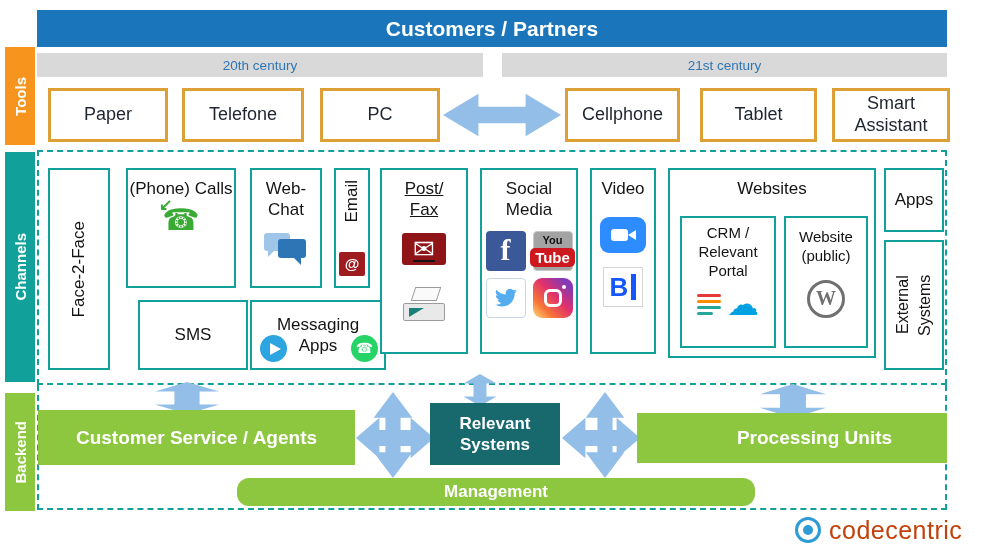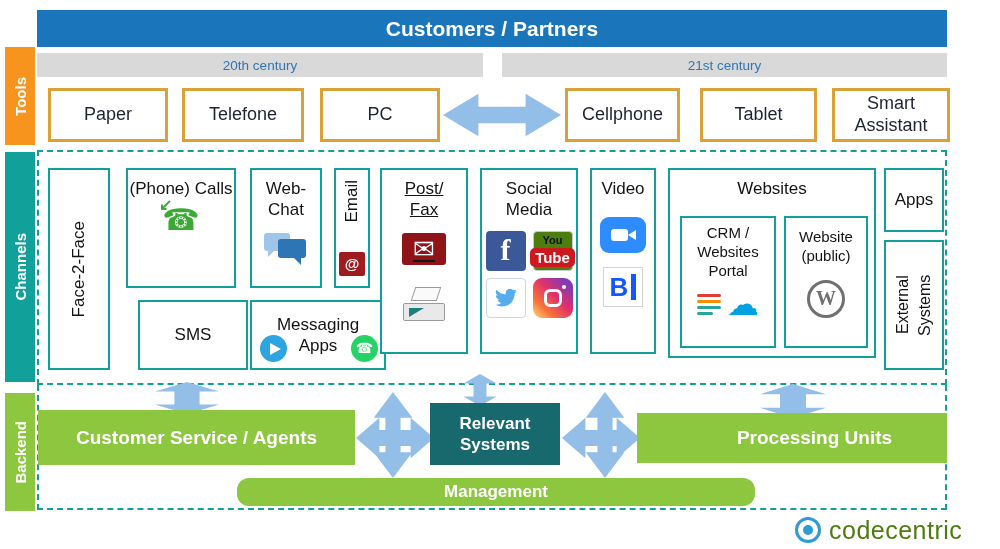--- a/index.html
+++ b/index.html
@@ -41,21 +41,21 @@
   .email-icon { width:26px; height:24px; background:#9E1B1E; border-radius:2px; color:#fff; font-size:15px; font-weight:bold; display:flex; align-items:center; justify-content:center; }
   .post-icon { width:44px; height:32px; background:#8E1418; border-radius:3px; color:#fff; font-size:26px; display:flex; align-items:center; justify-content:center; line-height:1; }
 
   .fax-icon { position:relative; width:46px; height:34px; }
   .fax-paper { position:absolute; top:0; left:12px; width:26px; height:14px; background:#FAFAFA; border:1px solid #9A9A9A; transform:skewX(-18deg); }
   .fax-body { position:absolute; bottom:0; left:2px; right:2px; height:18px; background:#E9E9E9; border:1px solid #9A9A9A; border-radius:2px; }
   .fax-accent { position:absolute; bottom:4px; left:8px; width:0; height:0; border-top:9px solid #1B7F7A; border-right:15px solid transparent; }
 
   .si { width:40px; height:40px; display:flex; align-items:center; justify-content:center; }
   .fb { background:#3B5998; border-radius:4px; color:#fff; font-family:"Liberation Serif",serif; font-weight:bold; font-size:30px; align-items:flex-end; padding-bottom:2px; }
-  .yt { background:#4d7c0f; border:1px solid #C9C9C9; border-radius:4px; flex-direction:column; gap:2px; }
+  .yt { background:#a3a3a3; border:1px solid #C9C9C9; border-radius:4px; flex-direction:column; gap:2px; }
   .yt-you { color:#111; font-weight:bold; font-size:11px; line-height:1; }
   .yt-tube { color:#fff; background:#CC181E; border-radius:5px; font-weight:bold; font-size:15px; line-height:1; padding:2px 5px; }
   .tw { background:#fff; border:1px solid #C9D6E8; border-radius:4px; }
   .ig { border-radius:9px; background:linear-gradient(45deg,#FFDC80,#F77737 25%,#E1306C 55%,#833AB4 85%); position:relative; }
   .ig-ring { width:18px; height:18px; border:3px solid #fff; border-radius:6px; }
   .ig-dot { position:absolute; top:7px; right:7px; width:4px; height:4px; background:#fff; border-radius:50%; }
 
   .zoom { width:46px; height:36px; background:#2D8CFF; border-radius:9px; display:flex; align-items:center; justify-content:center; }
   .zoom-cam { width:17px; height:12px; background:#fff; border-radius:3px; position:relative; margin-right:8px; }
   .zoom-cam::after { content:""; position:absolute; right:-8px; top:1px; width:0; height:0; border-right:8px solid #fff; border-top:5px solid transparent; border-bottom:5px solid transparent; }
@@ -68,21 +68,21 @@
   .wa { width:27px; height:27px; border-radius:50%; background:#25D366; color:#fff; font-size:14px; display:flex; align-items:center; justify-content:center; }
 
   .crm-row { display:flex; align-items:center; justify-content:center; gap:6px; }
   .crm-list { display:flex; flex-direction:column; gap:3px; }
   .crm-list i { display:block; width:24px; height:3px; border-radius:2px; }
   .cloud { color:#00A1E0; font-size:32px; line-height:1; }
   .wp { width:38px; height:38px; border-radius:50%; border:3px solid #707070; color:#707070; background:#fff; display:flex; align-items:center; justify-content:center; font-family:"Liberation Serif",serif; font-weight:bold; font-size:20px; }
 
   .cc-icon { width:26px; height:26px; border:3px solid #2E9BD5; border-radius:50%; position:relative; display:inline-block; }
   .cc-icon::after { content:""; position:absolute; left:5px; top:5px; width:10px; height:10px; background:#2E9BD5; border-radius:50%; }
-  .cc-text { font-size:25px; color:#4d7c0f; letter-spacing:0.5px; }
+  .cc-text { font-size:25px; color:#c2410c; letter-spacing:0.5px; }
 </style>
 </head>
 <body>
 
 <div class="stage">
 
   <div class="abs hdr flexc" style="left:37px;top:10px;width:910px;height:37px;">
     <span>Customers / Partners</span>
   </div>
 
@@ -214,21 +214,21 @@
       <span class="bj-b">B</span>
       <span class="bj-bar"></span>
     </span>
   </div>
 
   <div class="abs cbox" style="left:668px;top:168px;width:208px;height:190px;">
     <div class="flexc" style="position:absolute;top:8px;left:0;width:100%;">
       <span>Websites</span>
     </div>
     <div class="abs cbox flexc col" style="left:10px;top:46px;width:96px;height:132px;font-size:15px;justify-content:flex-start;padding-top:6px;">
-      <span style="max-width:84px;">CRM / Websites Portal</span>
+      <span style="max-width:84px;">CRM / Relevant Portal</span>
       <div class="crm-row" style="margin-top:8px;">
         <span class="crm-list">
           <i style="background:#E53935;"></i>
           <i style="background:#FB8C00;"></i>
           <i style="background:#26A69A;"></i>
           <i style="background:#26A69A;width:16px;"></i>
         </span>
         <span class="cloud">☁</span>
       </div>
     </div>

